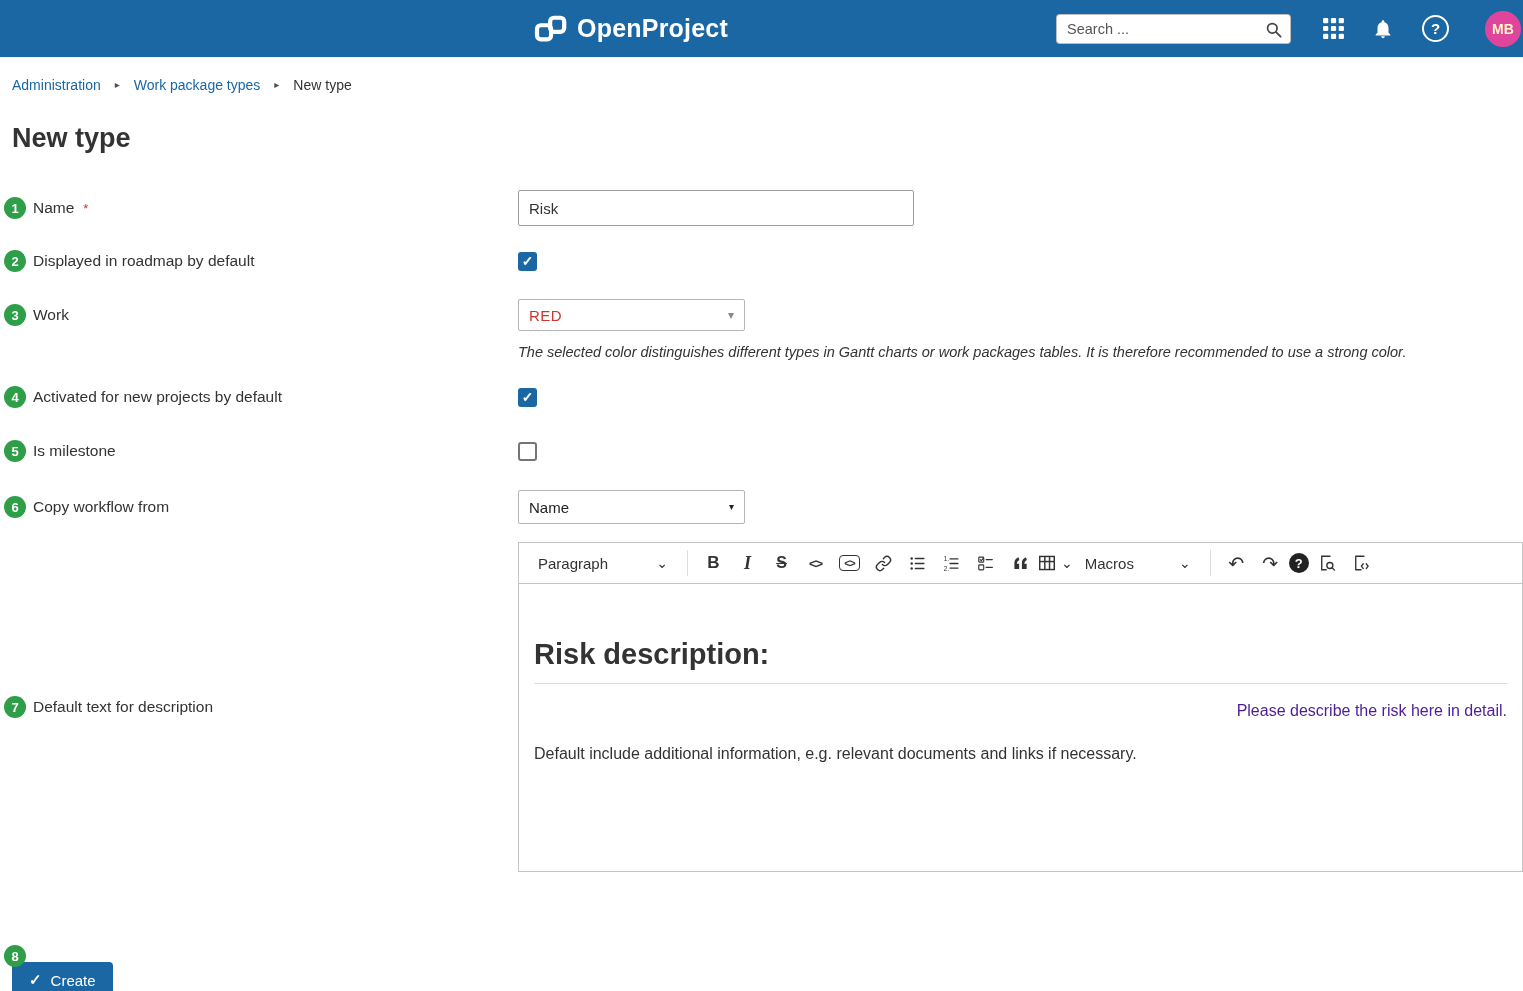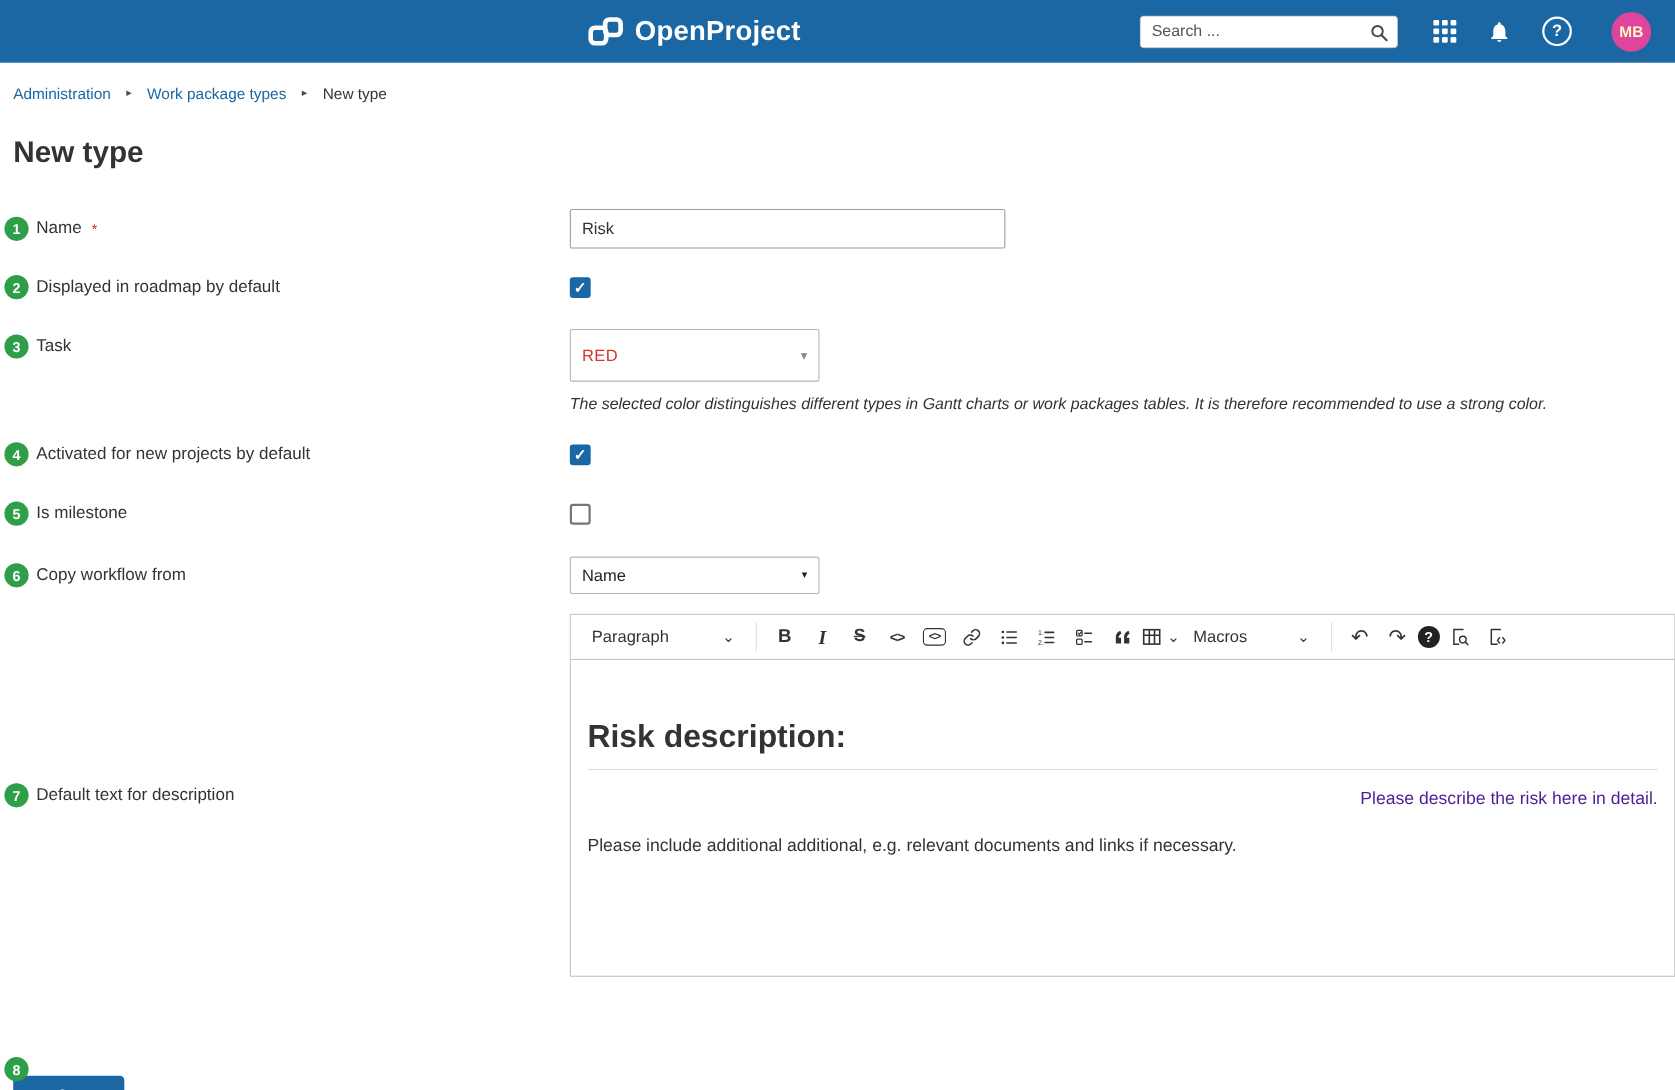--- a/index.html
+++ b/index.html
@@ -7,21 +7,21 @@
   body {
     width:1523px; min-height:991px; position:relative;
     font-family:"Liberation Sans", sans-serif; color:#333;
   }
 
   
   .header { height:57px; background:#1A67A3; position:relative; }
   .logo { position:absolute; left:631px; top:50%; transform:translate(-50%,-50%);
           display:flex; align-items:center; gap:9px; color:#fff; cursor:pointer; }
   .logo-text { font-size:25px; font-weight:bold; letter-spacing:0.2px; }
-  .header-right { position:absolute; right:22px; top:50%; transform:translateY(-50%);
+  .header-right { position:absolute; right:2px; top:50%; transform:translateY(-50%);
                   display:flex; align-items:center; }
   .search-box { position:relative; width:235px; height:30px; background:#fff;
                 border-radius:4px; border:1px solid rgba(0,0,0,0.25); margin-right:30px; }
   .search-box input { width:100%; height:100%; border:none; outline:none; background:transparent;
                       padding:0 32px 0 10px; font-size:14.5px; font-family:inherit; color:#333; }
   .search-box input::placeholder { color:#555; }
   .search-mag { position:absolute; right:7px; top:5px; cursor:pointer; }
   .hicon { display:flex; align-items:center; justify-content:center; cursor:pointer;
            background:none; border:none; }
   .grid-btn { margin-right:26px; }
@@ -62,21 +62,21 @@
   .row-milestone { margin-bottom:28px; }
   .row-activated { margin-bottom:32px; }
   .checkbox { width:19px; height:19px; border-radius:3px; display:flex; align-items:center;
               justify-content:center; cursor:pointer; }
   .checkbox.checked { background:#1A67A3; }
   .checkbox.unchecked { background:#fff; border:2px solid #757575; }
   .cb-glyph { color:#fff; font-size:14px; font-weight:bold; line-height:1; }
 
   .row-color { align-items:flex-start; margin-bottom:26px; }
   .row-color .label-cell { height:32px; }
-  .select { width:227px; height:48px; border:1px solid #b5b5b5; border-radius:2px;
+  .select { width:227px; height:32px; border:1px solid #b5b5b5; border-radius:2px;
             background:#fff; display:flex; align-items:center; justify-content:space-between;
             padding:0 10px; cursor:pointer; }
   .color-value { color:#D0342C; font-size:15px; letter-spacing:0.4px; }
   .sel-chev { color:#888; font-size:12px; line-height:1; }
   .hint { margin-top:13px; font-style:italic; font-size:14.5px; color:#333; }
 
   .row-workflow { align-items:center; margin-bottom:18px; }
   .select.wf { height:34px; }
   .wf-value { color:#222; font-size:15px; }
   .sel-chev.dark { color:#222; font-size:10px; }
@@ -198,21 +198,21 @@
       <div class="checkbox checked">
         <span class="cb-glyph">✓</span>
       </div>
     </div>
   </div>
 
   
   <div class="form-row row-color">
     <div class="label-cell">
       <span class="badge">3</span>
-      <span class="flabel">Task</span>
+      <span class="flabel">Work</span>
     </div>
     <div class="input-cell">
       <div class="select">
         <span class="color-value">RED</span>
         <span class="sel-chev">▾</span>
       </div>
       <p class="hint">The selected color distinguishes different types in Gantt charts or work packages tables. It is therefore recommended to use a strong color.</p>
     </div>
   </div>
 
@@ -377,21 +377,21 @@
                 <path d="M16 3H5v18h7"></path>
                 <polyline points="15,13 12.5,16.2 15,19.4"></polyline>
                 <polyline points="19,13 21.5,16.2 19,19.4"></polyline>
               </svg>
             </span>
           </button>
         </div>
         <div class="editor-content">
           <div class="ed-h1">Risk description:</div>
           <p class="ed-p1">Please describe the risk here in detail.</p>
-          <p class="ed-p2">Please include additional additional, e.g. relevant documents and links if necessary.</p>
+          <p class="ed-p2">Default include additional information, e.g. relevant documents and links if necessary.</p>
         </div>
       </div>
     </div>
   </div>
 
   
   <div class="create-wrap">
     <span class="badge badge-create">8</span>
     <button class="create-btn">
       <span class="btn-check">✓</span>

